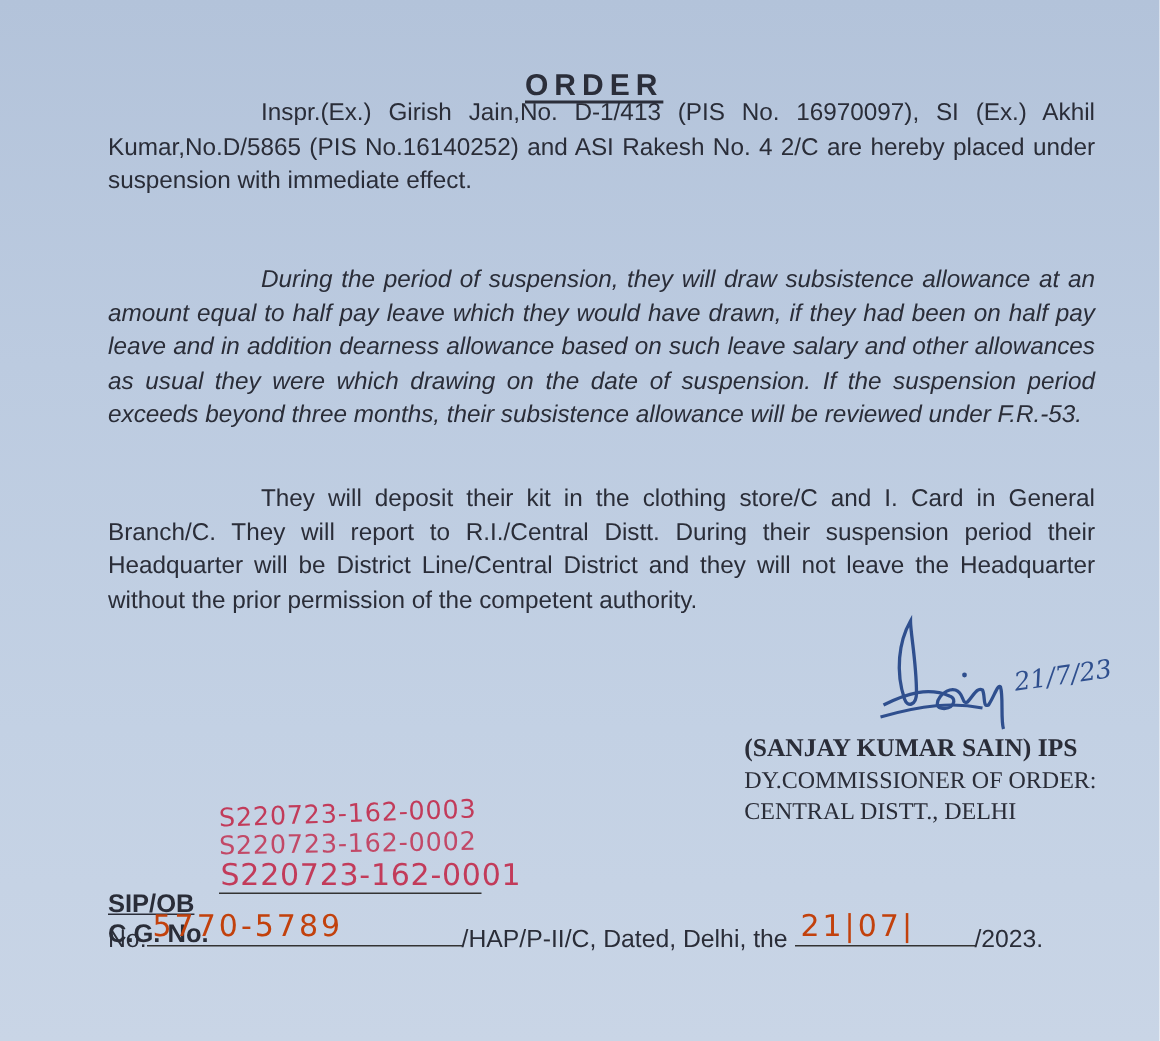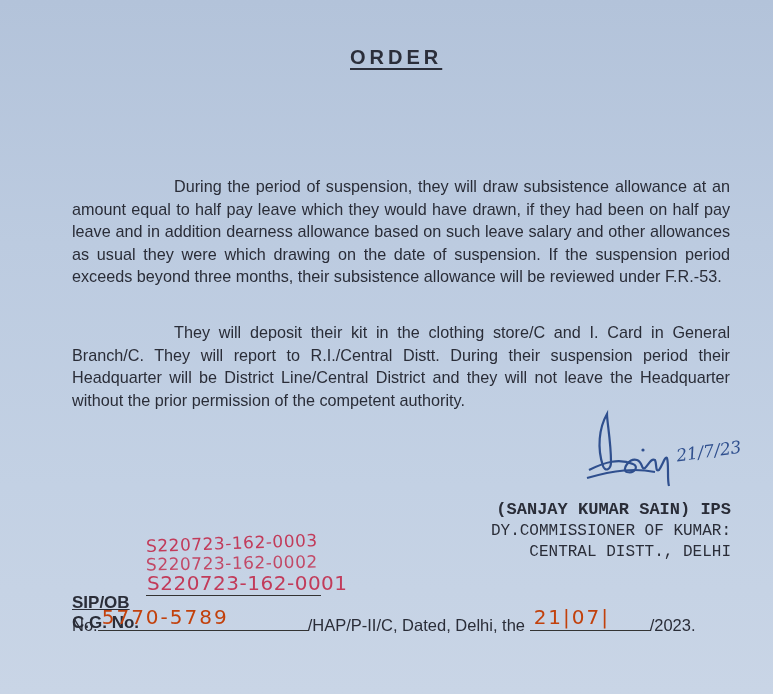--- a/index.html
+++ b/index.html
@@ -17,33 +17,33 @@
     font-family:"Liberation Sans",sans-serif;
   }
   .para{
     position:absolute;left:72px;width:658px;
     font-size:16.2px;line-height:22.5px;text-align:justify;
     font-family:"Liberation Sans Narrow","Liberation Sans",sans-serif;
     transform-origin:0 0;
   }
   .para .indent{display:inline-block;width:102px;}
   .p1{top:64px;}
-  .p2{top:175px;}
+  .p2{top:175px;font-style:italic;}
   .p3{top:321px;}
   .sig{
     position:absolute;left:585px;top:408px;width:180px;height:80px;
   }
   .sigdate{
     position:absolute;left:676px;top:441px;
     font-family:"DejaVu Serif",serif;font-style:italic;
     color:#2f4f8e;font-size:17px;transform:rotate(-8deg);
   }
   .signame{
-    position:absolute;right:42px;top:499px;text-align:right;
-    font-family:Liberation Mono, monospace;
+    position:absolute;right:42px;top:488px;text-align:left;
+    font-family:Liberation Serif, serif;
   }
   .signame .n{font-weight:bold;font-size:17px;line-height:22px;}
   .signame .d{font-size:16px;line-height:21px;}
   .refs{position:absolute;left:72px;top:533px;font-family:"Liberation Sans",sans-serif;}
   .reflabel{position:absolute;font-weight:bold;font-size:17px;white-space:nowrap;margin-top:40px;}
   .reflabel.sip{left:0;top:20px;text-decoration:underline;}
   .reflabel.cg{left:0;top:40px;}
   .hand{
     position:absolute;white-space:nowrap;
     font-family:"DejaVu Sans",sans-serif;color:#c23b5a;letter-spacing:0.5px;
@@ -66,40 +66,43 @@
     font-family:"Liberation Sans Narrow","Liberation Sans",sans-serif;
   }
 </style>
 </head>
 <body>
 
 <div class="page">
 
   <div class="title">ORDER</div>
 
+  <div class="para p1">
+    <span class="indent"></span><span>Inspr.(Ex.) Girish Jain,No. D-1/413 (PIS No. 16970097), SI (Ex.) Akhil Kumar,No.D/5865 (PIS No.16140252) and ASI Rakesh No. 4 2/C are hereby placed under suspension with immediate effect.</span>
+  </div>
 
   <div class="para p2">
     <span class="indent"></span><span>During the period of suspension, they will draw subsistence allowance at an amount equal to half pay leave which they would have drawn, if they had been on half pay leave and in addition dearness allowance based on such leave salary and other allowances as usual they were which drawing on the date of suspension. If the suspension period exceeds beyond three months, their subsistence allowance will be reviewed under F.R.-53.</span>
   </div>
 
   <div class="para p3">
     <span class="indent"></span><span>They will deposit their kit in the clothing store/C and I. Card in General Branch/C. They will report to R.I./Central Distt. During their suspension period their Headquarter will be District Line/Central District and they will not leave the Headquarter without the prior permission of the competent authority.</span>
   </div>
 
   <svg class="sig" viewBox="0 0 180 80">
     <path d="M22 6 C14 20,12 40,18 58 C20 64,26 62,26 54 C26 34,22 14,22 6 Z" fill="none" stroke="#2f4f8e" stroke-width="2.2"></path>
     <path d="M4 62 C20 54,34 50,48 56 C54 58,50 66,42 64 C36 62,44 50,52 52 C58 54,56 62,60 60 C64 56,66 50,70 52 C72 56,70 64,74 62 C78 56,80 48,82 50 C84 56,82 72,84 78" fill="none" stroke="#2f4f8e" stroke-width="2.2"></path>
     <path d="M2 70 C30 62,50 60,70 64" fill="none" stroke="#2f4f8e" stroke-width="2"></path>
     <circle cx="58" cy="42" r="1.6" fill="#2f4f8e"></circle>
   </svg>
   <div class="sigdate">21/7/23</div>
 
   <div class="signame">
     <div class="n">(SANJAY KUMAR SAIN) IPS</div>
-    <div class="d">DY.COMMISSIONER OF KUMAR:</div>
+    <div class="d">DY.COMMISSIONER OF ORDER:</div>
     <div class="d">CENTRAL DISTT., DELHI</div>
   </div>
 
   <div class="refs">
     <div class="hand h1">S220723-162-0003</div>
     <div class="reflabel sip">SIP/OB</div>
     <div class="hand h2">S220723-162-0002</div>
     <div class="reflabel cg">C.G. No.</div>
     <div class="hand h3">S220723-162-0001</div>
     <div class="cgline"></div>

